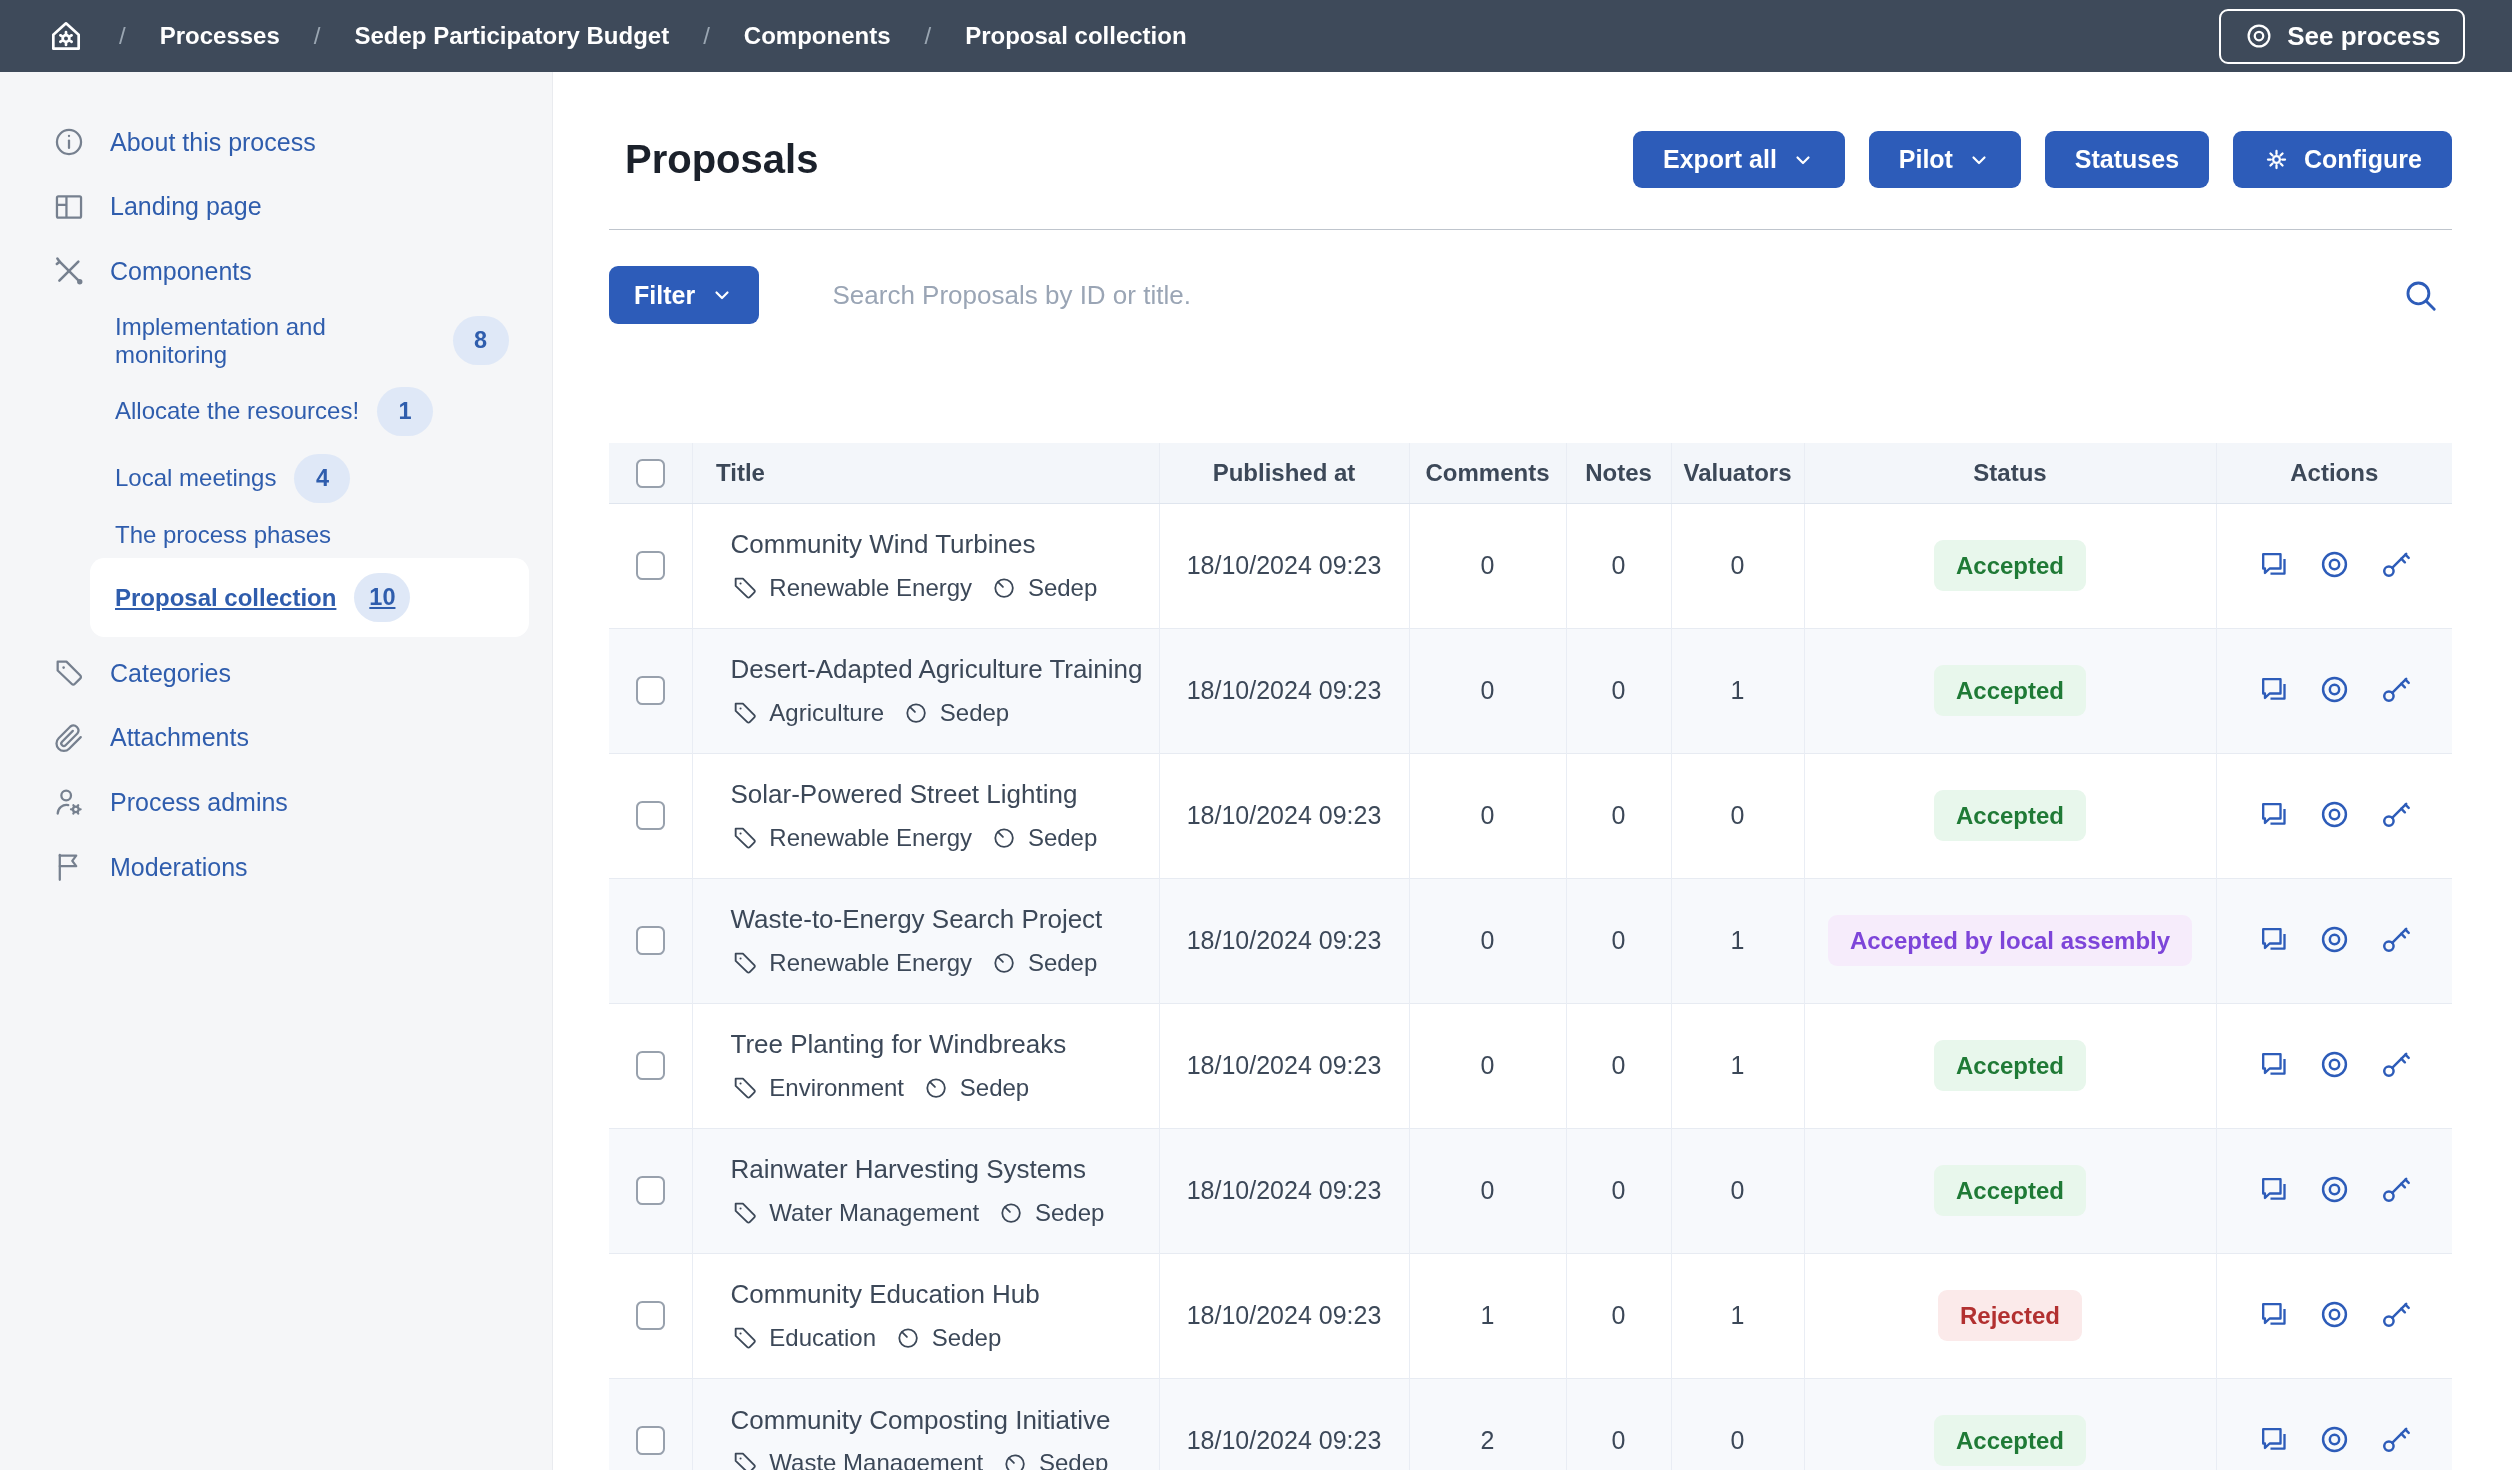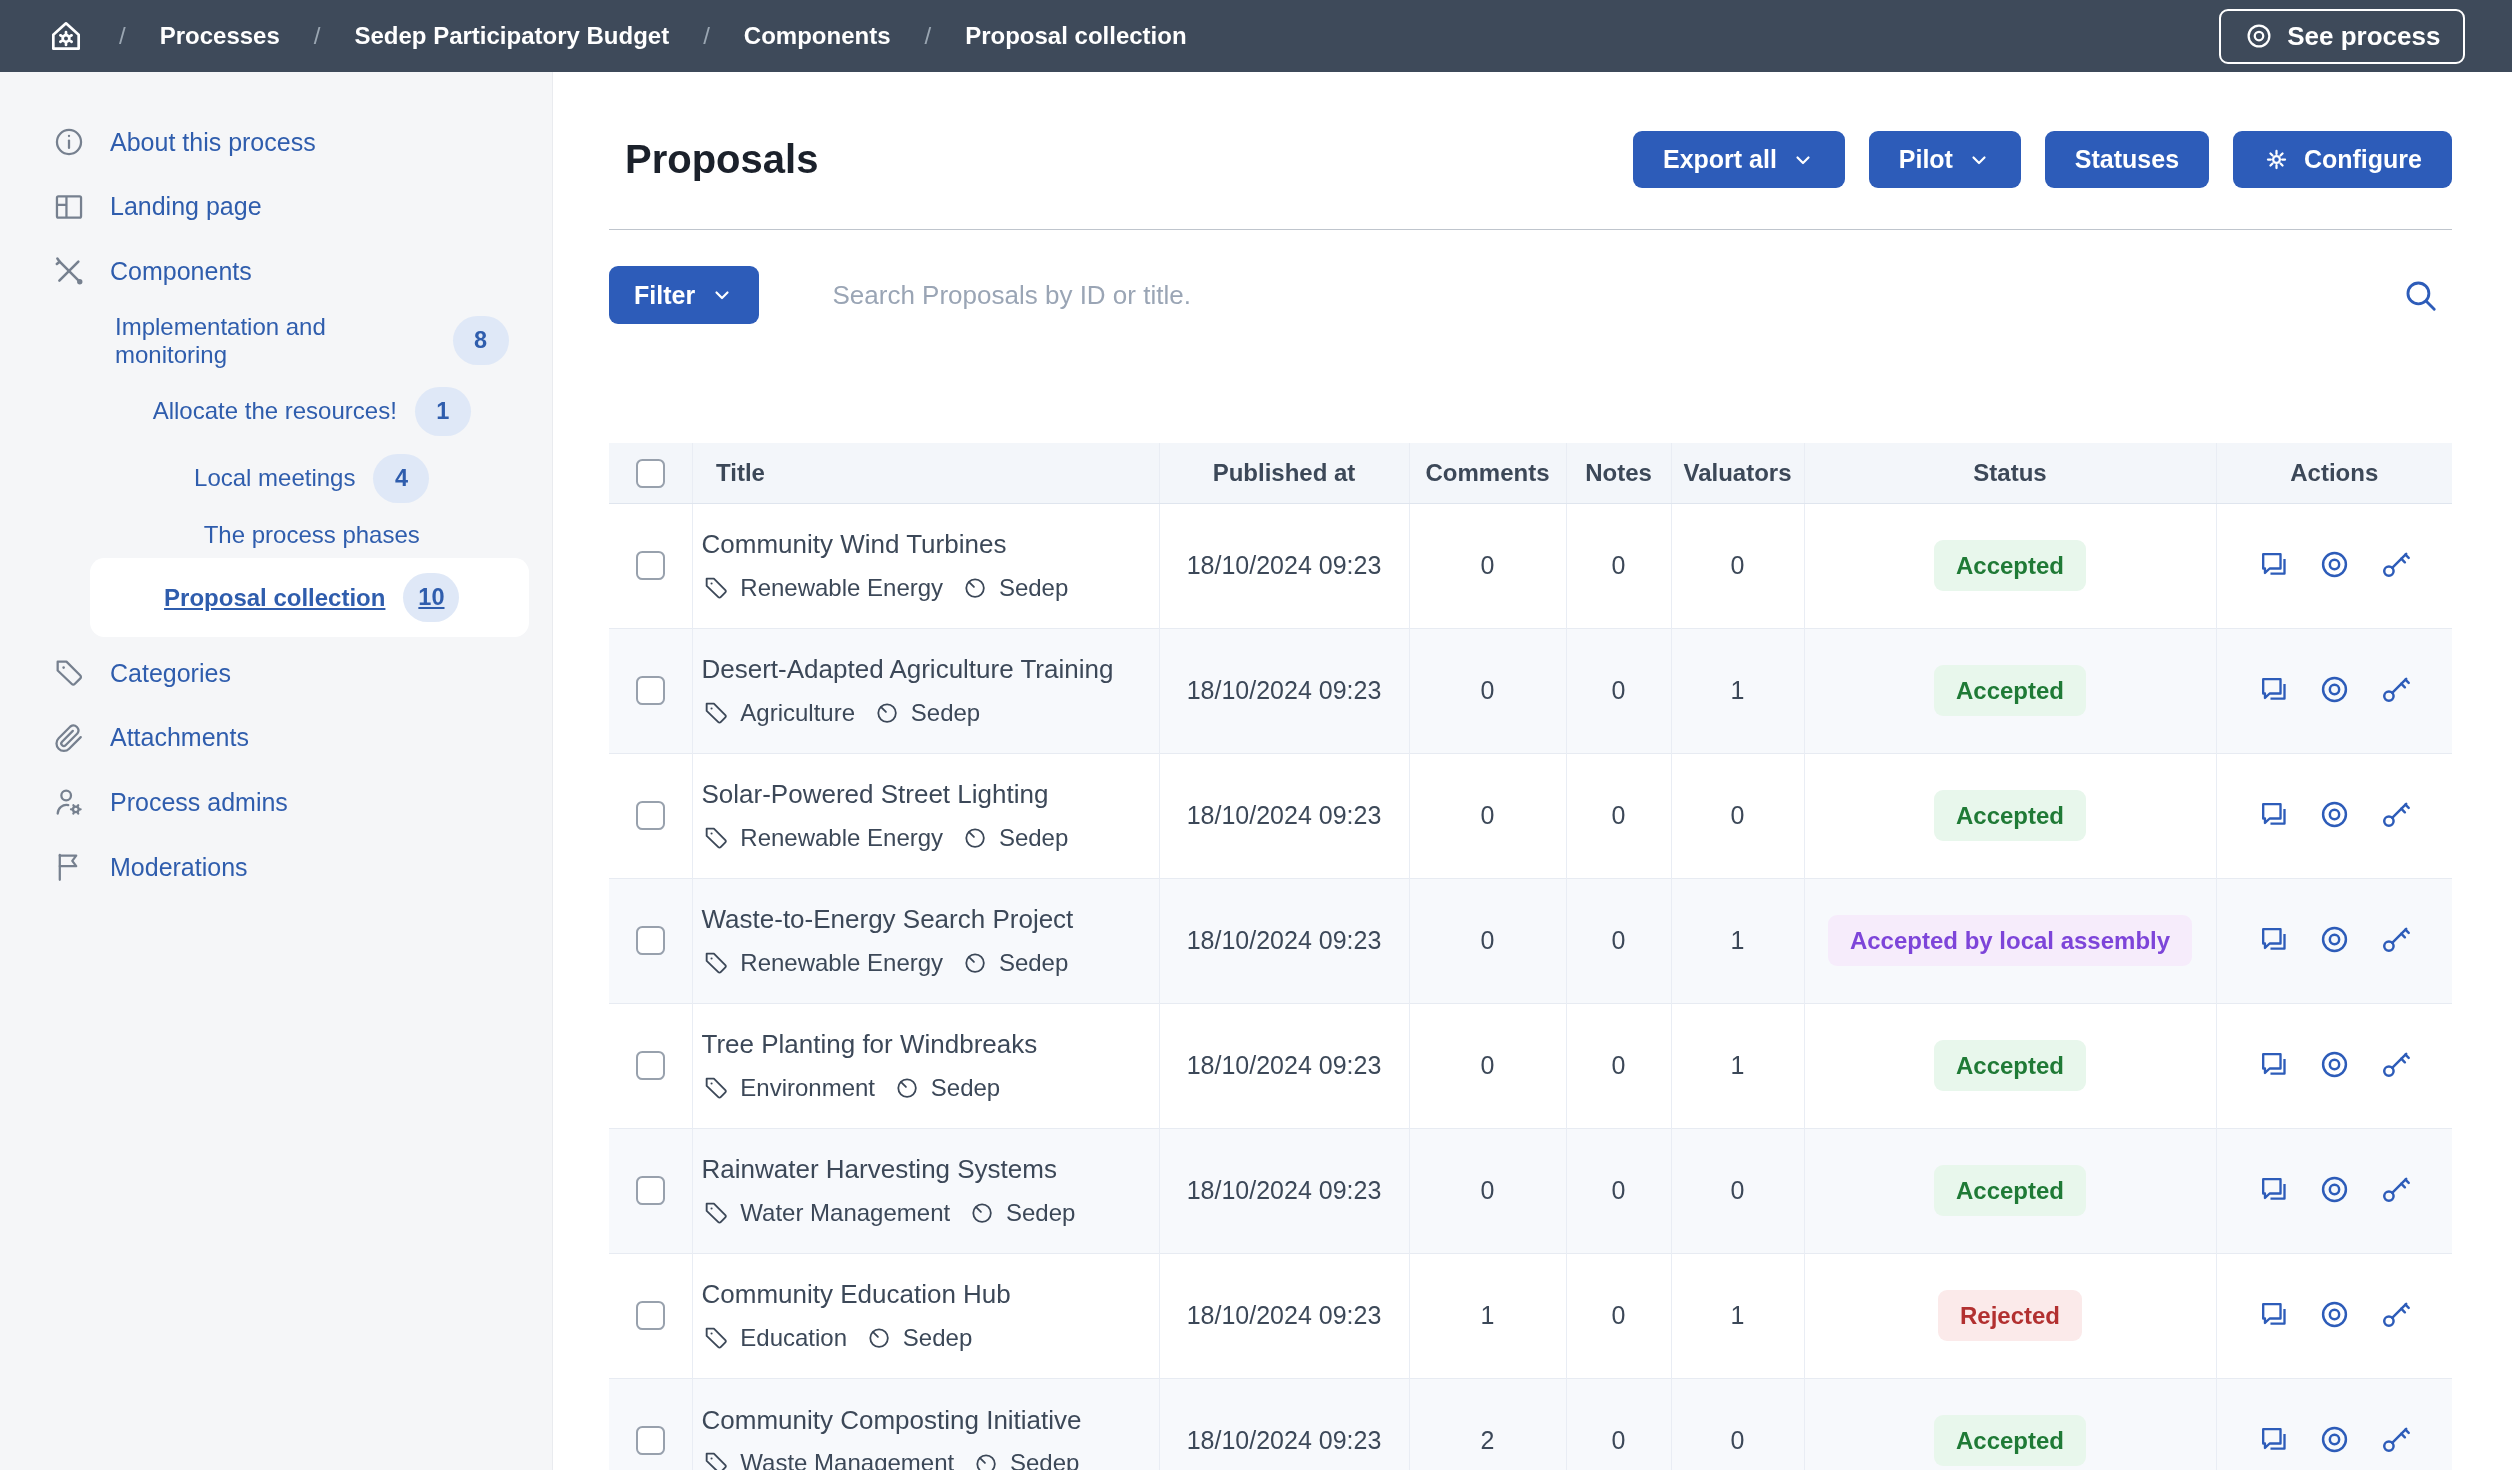--- a/index.html
+++ b/index.html
@@ -23,21 +23,21 @@
   
   .shell{ display:flex; height:1399px; }
 
   
   .sidebar{ width:553px; background:#f5f6f8; border-right:0.9px solid #e9ebef;
     padding-top:38px; flex-shrink:0; }
   .nav-item{ display:flex; align-items:center; gap:24px; padding:15.3px 18px 15.3px 52px;
     color:#2f5dad; font-size:25px; text-decoration:none; cursor:pointer; }
   .nav-icon{ width:34px; height:34px; color:#76808f; display:inline-flex; flex-shrink:0; }
   .sub-list{ margin:0 0 3.6px 0; }
-  .sub-item{ display:flex; align-items:center; justify-content:center;
+  .sub-item{ display:flex; align-items:center; justify-content:flex-start;
     margin:0 23.5px 0 90px; padding:9px 20px 9px 25px; color:#2f5dad; font-size:24px;
     text-decoration:none; cursor:pointer; border-radius:14.4px; }
   .sub-item.active{ background:#fff; padding-top:15.3px; padding-bottom:15.3px; }
   .sub-item.active .sub-label, .sub-item.active .count-badge{ font-weight:700; text-decoration:underline; }
   .count-badge{ min-width:56px; height:49px; background:#dfe8f7; border-radius:901px;
     display:inline-flex; align-items:center; justify-content:center; font-size:23.5px;
     font-weight:600; color:#2f5dad; padding:0 10.8px; margin-left:18px; }
 
   
   .main{ flex:1; padding:49px 60px 0 56px; background:#fff; min-width:0; }
@@ -63,21 +63,21 @@
   table.proposals{ width:100%; border-collapse:collapse; margin-top:119px; table-layout:fixed; }
   thead th{ background:#f3f6fa; height:60px; font-size:24px; font-weight:700; color:#3c4858;
     border-bottom:0.9px solid #dfe5ee; text-align:center; }
   thead th.col-title{ text-align:left; padding-left:23.5px; }
   th + th, td + td{ border-left:0.9px solid #e9edf4; }
   tbody td{ height:125px; border-top:0.9px solid #e7ebf2; vertical-align:middle; }
   tbody tr.alt{ background:#f7f9fc; }
   td.col-check, th.col-check{ text-align:center; }
   .checkbox{ display:inline-block; width:29px; height:29px; border:2.7px solid #98a1ad;
     border-radius:6.3px; background:#fff; cursor:pointer; vertical-align:middle; }
-  td.col-title{ padding-left:9px; }
+  td.col-title{ padding-left:38px; }
   .p-title{ font-size:26px; color:#3c4858; cursor:pointer; }
   .p-tags{ display:flex; align-items:center; gap:10.8px; margin-top:13.5px; font-size:24px; color:#3c4858; }
   .tag-ic{ width:28px; height:28px; color:#3c4858; display:inline-flex; flex-shrink:0; }
   .scope-ic{ width:27px; height:27px; color:#3c4858; display:inline-flex; margin-left:7.2px; flex-shrink:0; }
   td.col-date, td.col-num{ text-align:center; font-size:25px; color:#3c4858; }
   td.col-status{ text-align:center; }
   .status-badge{ display:inline-block; font-size:24px; font-weight:700; padding:11.7px 21.7px; border-radius:9px; }
   .badge-accepted{ color:#1f7a36; background:#e8f7ec; }
   .badge-rejected{ color:#b23030; background:#fbeaea; }
   .badge-assembly{ color:#7d45d9; background:#f6ecfb; }

